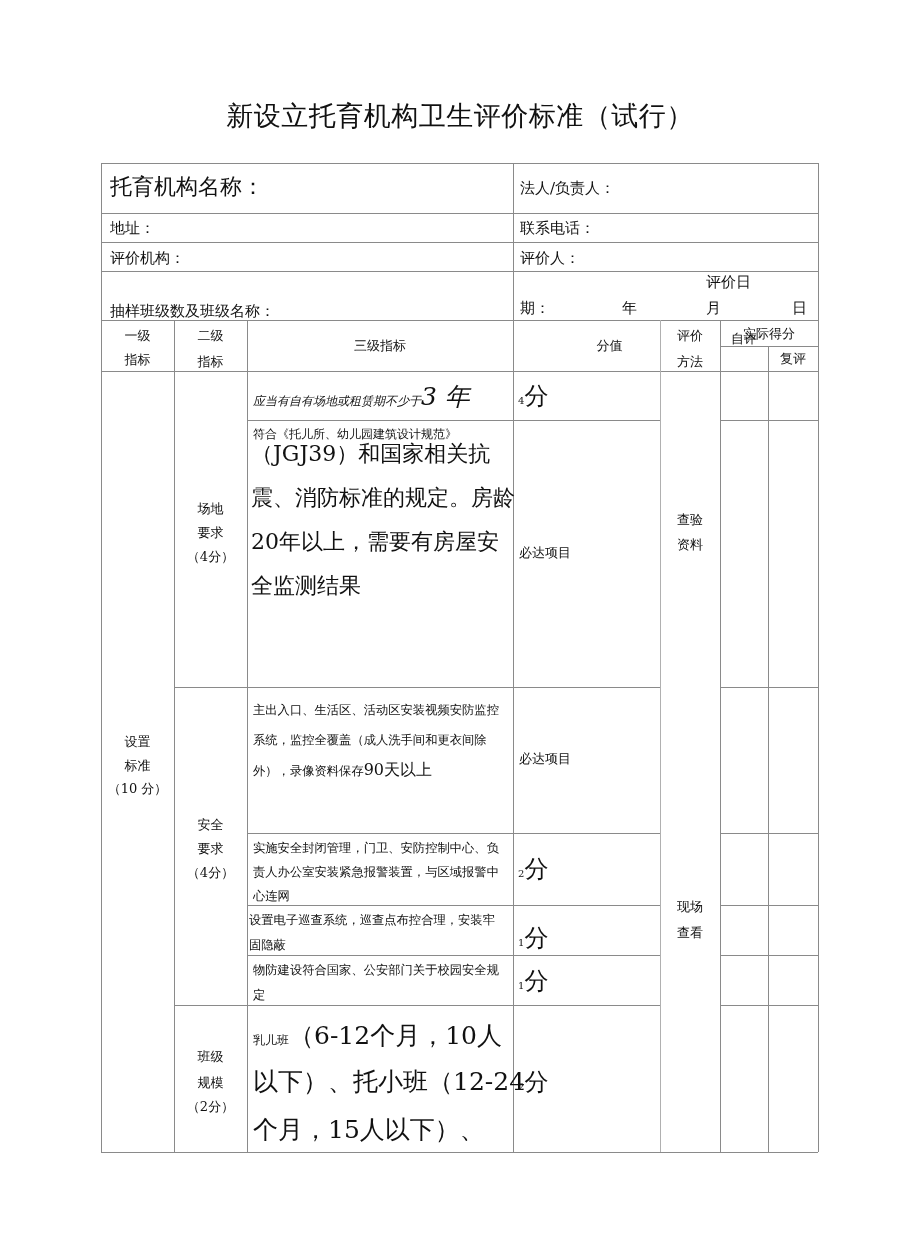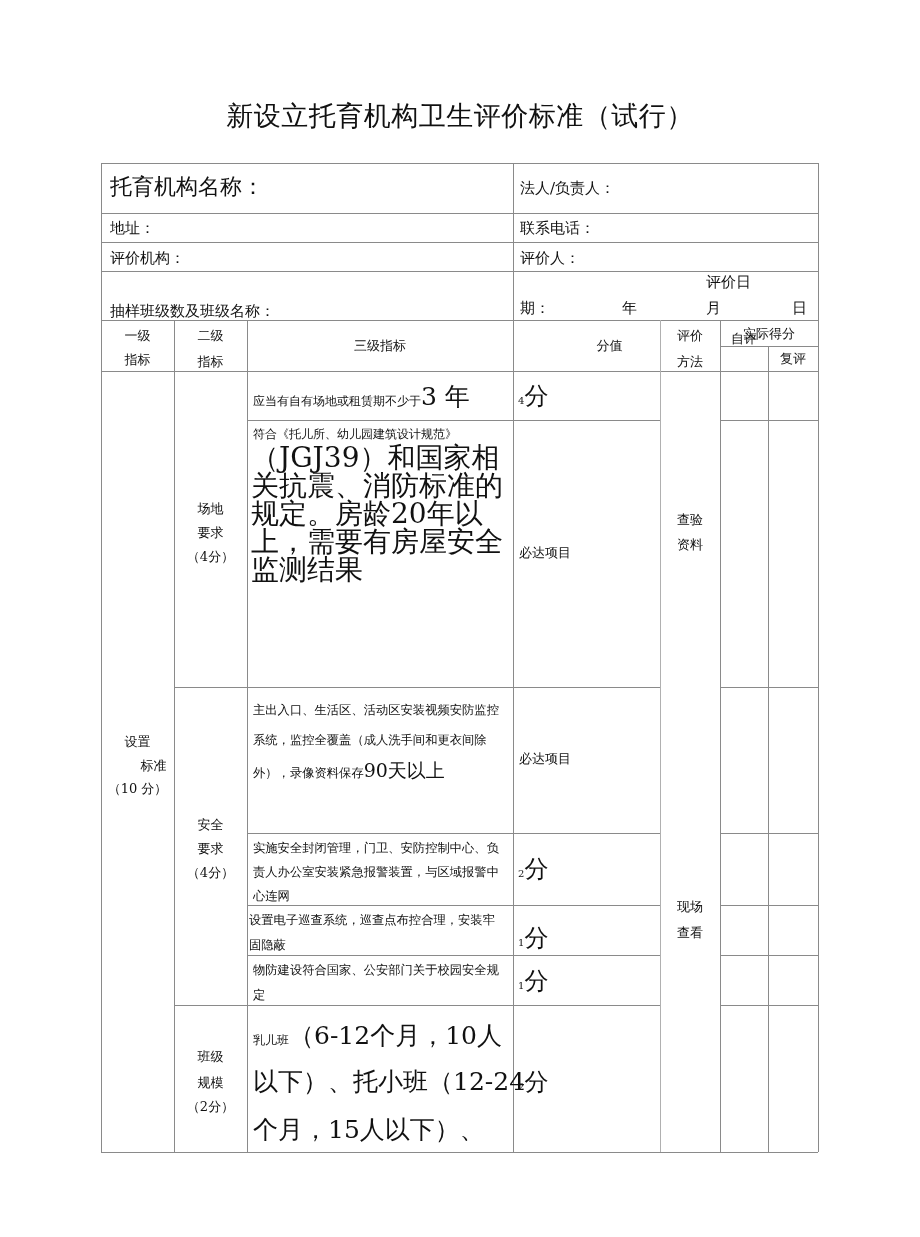--- a/index.html
+++ b/index.html
@@ -75,47 +75,47 @@
 <div class="txt sm center" style="left:174px; top:350px; width:73px;">指标</div>
 <div class="txt sm center" style="left:247px; top:334px; width:266px;">三级指标</div>
 <div class="txt sm center" style="left:513px; top:334px; width:147px;padding-left:23px;">分值</div>
 <div class="txt sm center" style="left:660px; top:324px; width:60px;">评价</div>
 <div class="txt sm center" style="left:660px; top:350px; width:60px;">方法</div>
 <div class="txt sm center" style="left:720px; top:322px; width:98px;">实际得分</div>
 <div class="txt sm center" style="left:720px; top:327px; width:48px;">自评</div>
 <div class="txt sm center" style="left:768px; top:347px; width:50px;">复评</div>
 
 <div class="txt sm center" style="left:101px; top:730px; width:73px;">设置</div>
-<div class="txt sm center" style="left:101px; top:754px; width:73px;padding-left:16px;">标准</div>
+<div class="txt sm center" style="left:101px; top:754px; width:73px;">标准</div>
 <div class="txt sm center" style="left:101px; top:777px; width:73px;text-align:center;">（10 分）</div>
 
 <div class="txt sm center" style="left:174px; top:497px; width:73px;">场地</div>
 <div class="txt sm center" style="left:174px; top:521px; width:73px;">要求</div>
 <div class="txt sm center" style="left:174px; top:545px; width:73px;">（4分）</div>
 
-<div class="txt" style="left:253px; top:380px;">
+<div class="txt" style="left:253px; top:380px;font-style:italic;">
   <span style="font-size:12px;">应当有自有场地或租赁期不少于</span><span style="font-size:25px;">3 年</span>
 </div>
 <div class="txt" style="left:518px; top:380px;">
   <span class="sub">4</span><span class="fen">分</span>
 </div>
 
 <div class="txt" style="left:253px; top:426px; font-size:12px;">符合《托儿所、幼儿园建筑设计规范》</div>
-<div class="abs wrap" style="left:251px; top:444px; width:264px; font-size:28px; line-height:28px;">（JGJ39）和国家相关抗震、消防标准的规定。房龄20年以上，需要有房屋安全监测结果</div>
+<div class="abs wrap" style="left:251px; top:432px; width:264px; font-size:22px; line-height:44px;">（JGJ39）和国家相关抗震、消防标准的规定。房龄20年以上，需要有房屋安全监测结果</div>
 <div class="txt" style="left:519px; top:544px; font-size:13px;">必达项目</div>
 
 <div class="txt sm center" style="left:660px; top:508px; width:60px;">查验</div>
 <div class="txt sm center" style="left:660px; top:533px; width:60px;">资料</div>
 
 <div class="txt sm center" style="left:174px; top:813px; width:73px;">安全</div>
 <div class="txt sm center" style="left:174px; top:837px; width:73px;">要求</div>
 <div class="txt sm center" style="left:174px; top:861px; width:73px;">（4分）</div>
 
 <div class="abs wrap" style="left:253px; top:695px; width:258px; font-size:12.3px; line-height:30px;">
-  <span>主出入口、生活区、活动区安装视频安防监控系统，监控全覆盖（成人洗手间和更衣间除外），录像资料保存</span><span style="font-size:19px; line-height:30px;margin-top:34px;">90天以上</span>
+  <span>主出入口、生活区、活动区安装视频安防监控系统，监控全覆盖（成人洗手间和更衣间除外），录像资料保存</span><span style="font-size:16px; line-height:30px;margin-top:34px;">90天以上</span>
 </div>
 <div class="txt" style="left:519px; top:750px; font-size:13px;">必达项目</div>
 
 <div class="abs wrap" style="left:253px; top:836px; width:258px; font-size:12.3px; line-height:24px;">实施安全封闭管理，门卫、安防控制中心、负责人办公室安装紧急报警装置，与区域报警中心连网</div>
 <div class="txt" style="left:518px; top:853px;">
   <span class="sub">2</span><span class="fen">分</span>
 </div>
 
 <div class="abs wrap" style="left:249px; top:908px; width:258px; font-size:12.3px; line-height:25px;">设置电子巡查系统，巡查点布控合理，安装牢固隐蔽</div>
 <div class="txt" style="left:518px; top:922px;">

